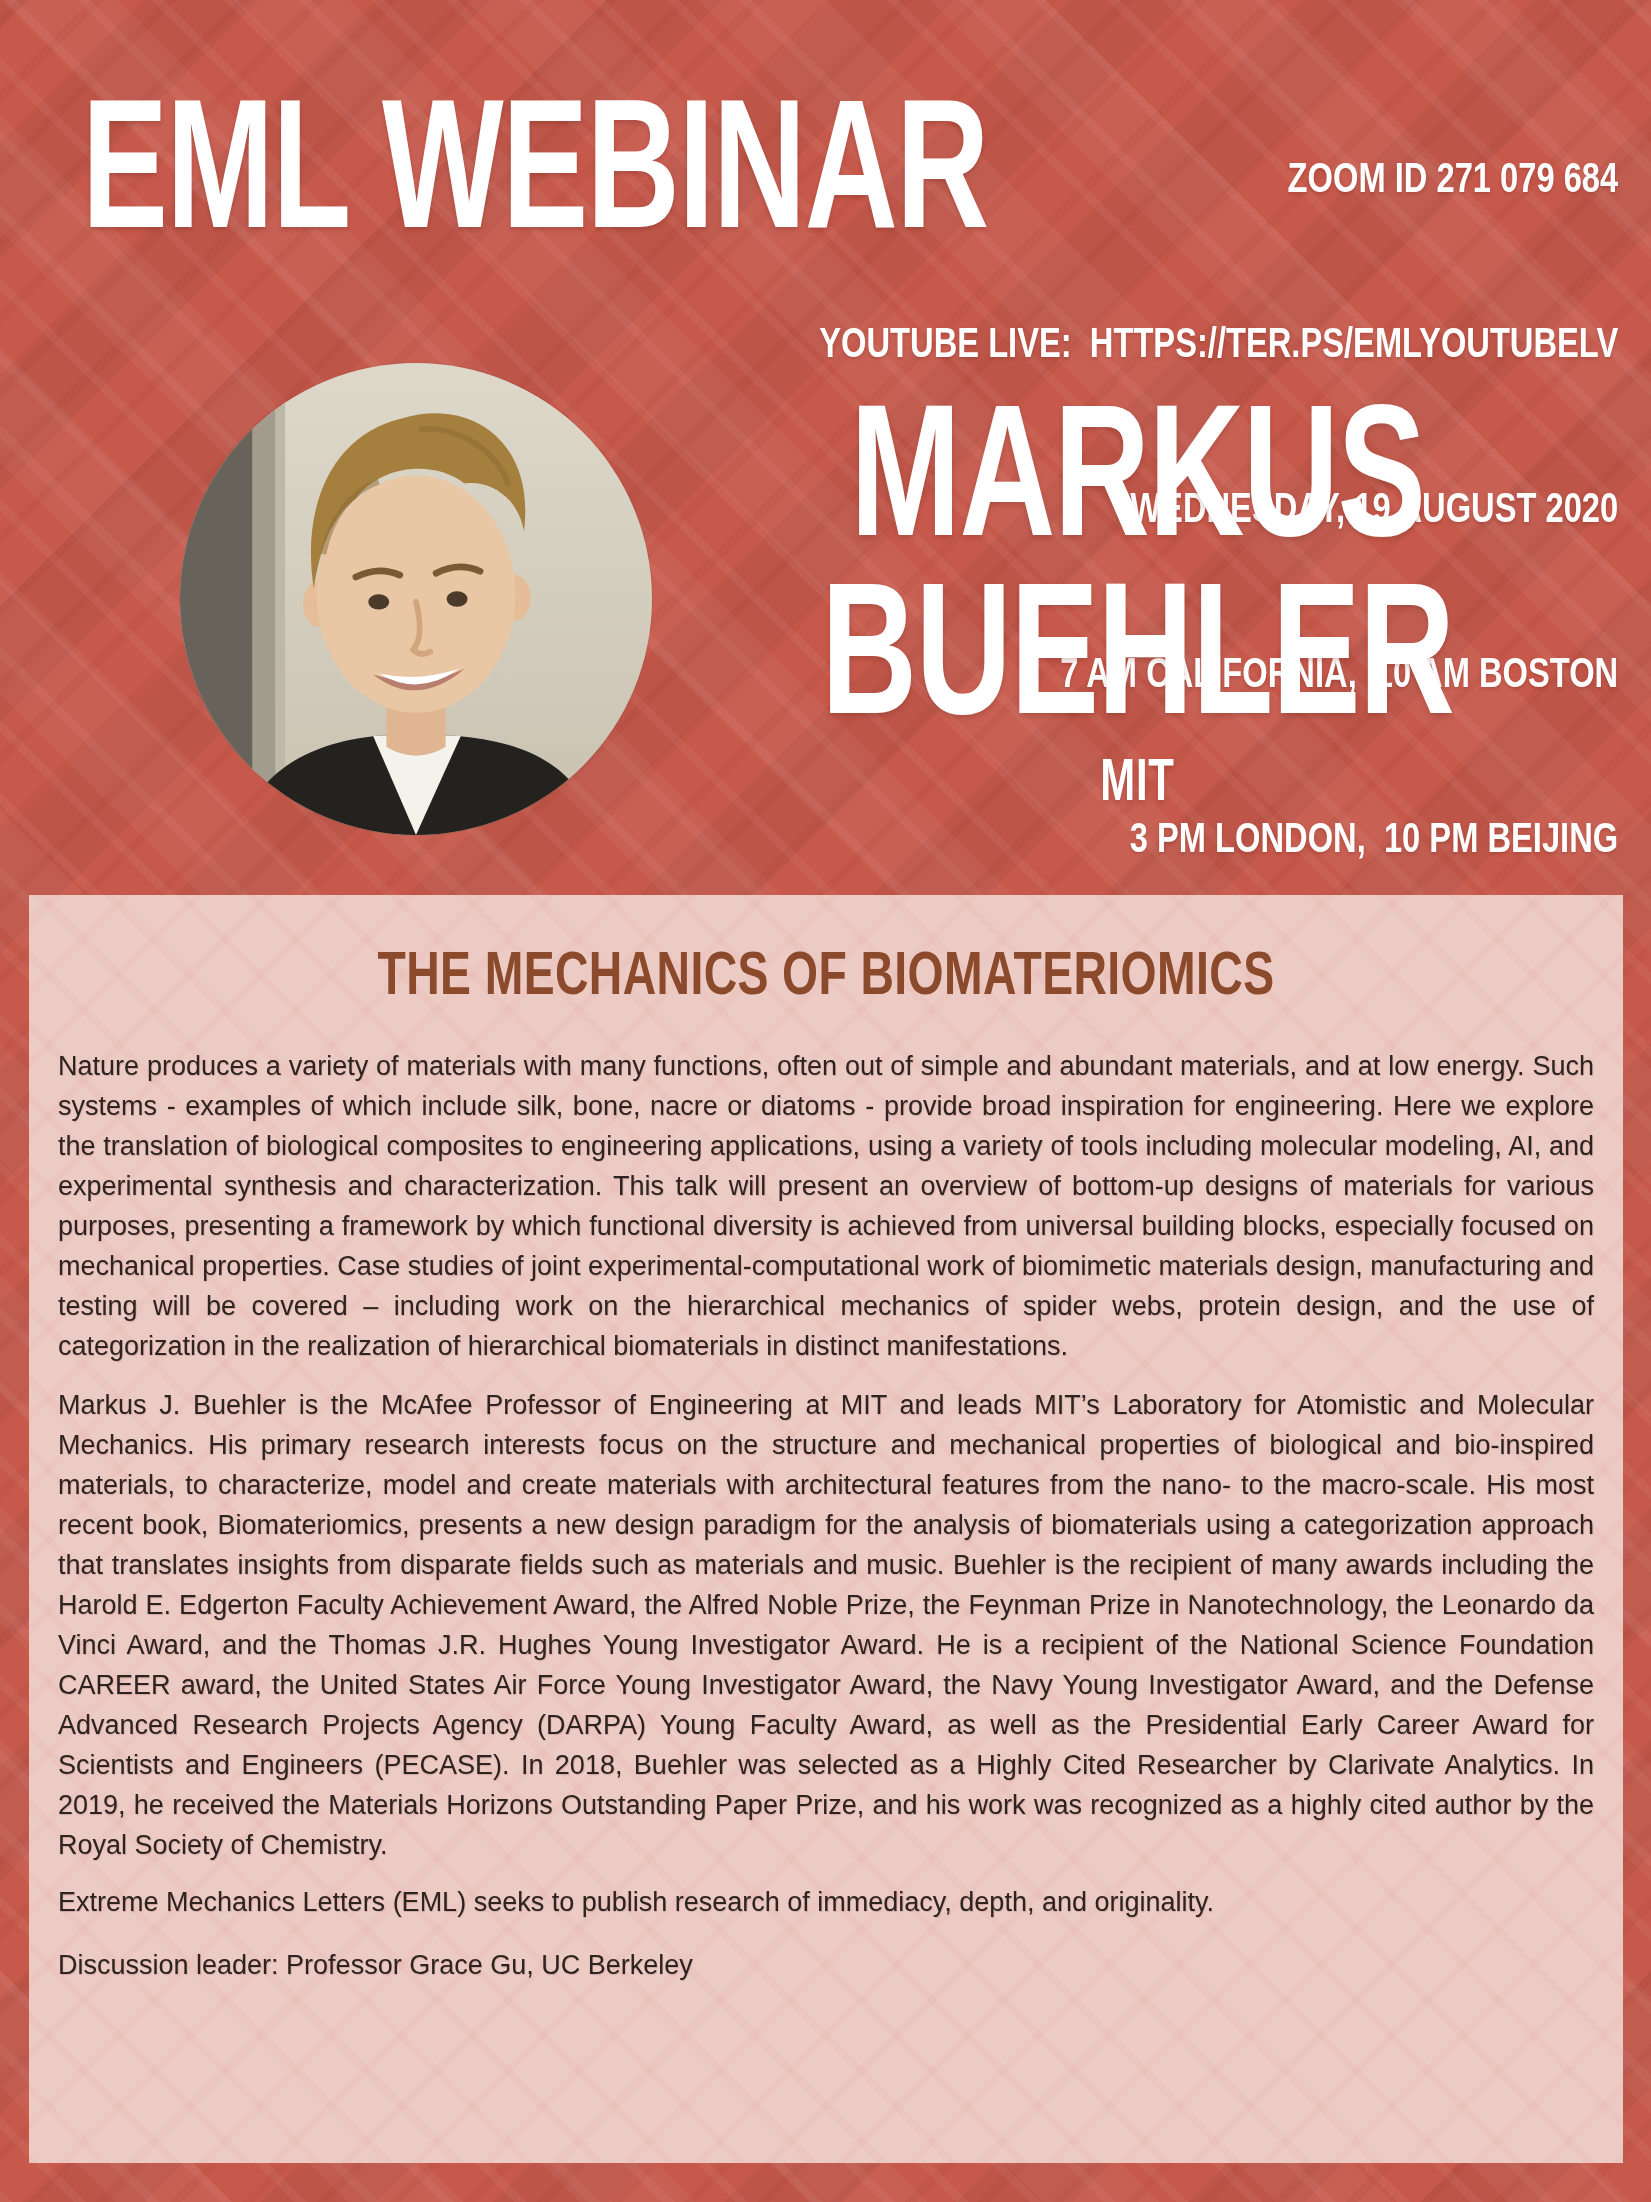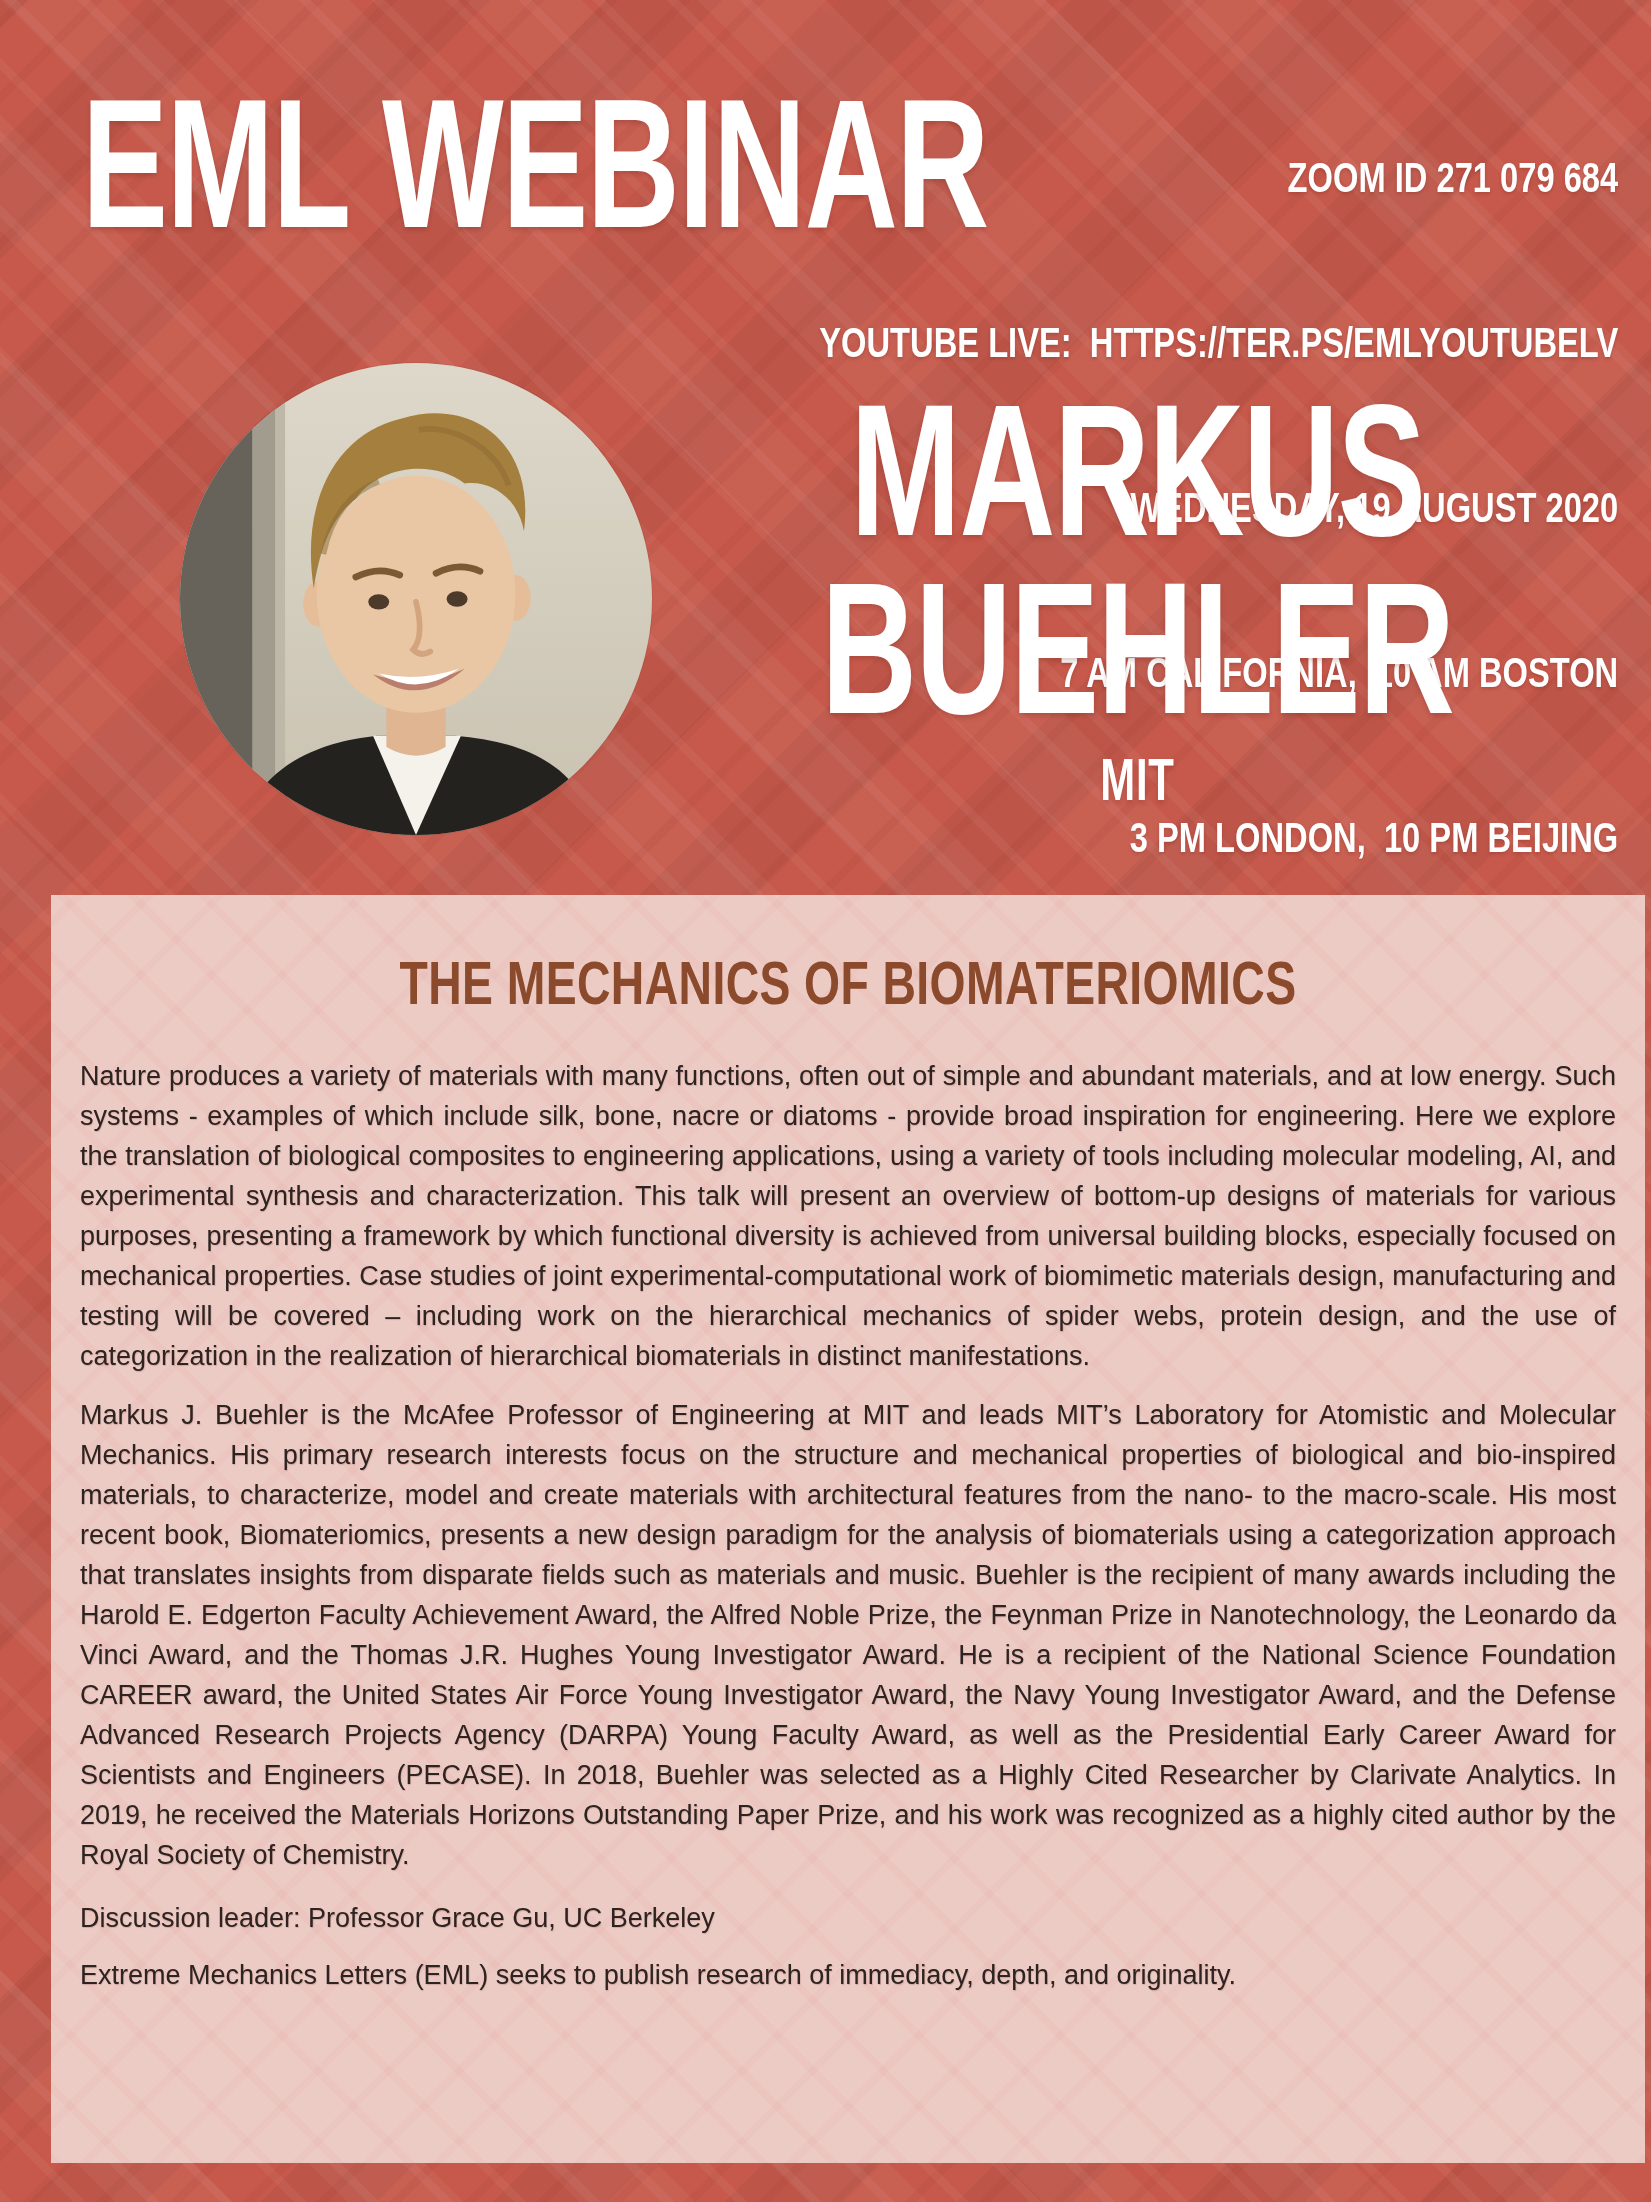--- a/index.html
+++ b/index.html
@@ -52,26 +52,25 @@
   }
   .speaker-affiliation{
     display:block; margin-top:13.4px;
     font-weight:bold; font-size:59px; line-height:59px;
     letter-spacing:1px;
   }
 
   .panel{
     position:absolute; left:29px; top:895px;
     width:1594px; height:1268px;
-    padding:14px 29px;
+    padding:4px 29px;
     background-color:#edcbc5;
     background-image:
       repeating-linear-gradient(45deg,  rgba(198,89,76,0.05) 0 7.6px, transparent 7.6px 50px),
       repeating-linear-gradient(-45deg, rgba(198,89,76,0.04) 0 7.6px, transparent 7.6px 50px);
-    margin-left: 22px;
   }
 
   .talk-title{
     margin-top:44px; text-align:center;
     color:#8a4a2b; font-weight:bold;
     font-size:61px; line-height:61px; letter-spacing:0.5px;
     transform:scaleX(0.76); transform-origin:50% 0;
     white-space:nowrap;
   }
 
@@ -136,17 +135,17 @@
   <span class="speaker-affiliation">MIT</span>
 </div>
 
 <div class="panel">
   <div class="talk-title">THE MECHANICS OF BIOMATERIOMICS</div>
 
   <p class="body-text abstract">Nature produces a variety of materials with many functions, often out of simple and abundant materials, and at low energy. Such systems - examples of which include silk, bone, nacre or diatoms - provide broad inspiration for engineering. Here we explore the translation of biological composites to engineering applications, using a variety of tools including molecular modeling, AI, and experimental synthesis and characterization.  This talk will present an overview of bottom-up designs of materials for various purposes, presenting a framework by which functional diversity is achieved from universal building blocks, especially focused on mechanical properties. Case studies of joint experimental-computational work of biomimetic materials design, manufacturing and testing will be covered – including work on the hierarchical mechanics of spider webs, protein design, and the use of categorization in the realization of hierarchical biomaterials in distinct manifestations.</p>
 
   <p class="body-text bio"><span class="bio-lead">Markus J. Buehler</span><span> is the McAfee Professor of Engineering at MIT and leads MIT’s Laboratory for Atomistic and Molecular Mechanics. His primary research interests focus on the structure and mechanical properties of biological and bio-inspired materials, to characterize, model and create materials with architectural features from the nano- to the macro-scale. His most recent book, Biomateriomics, presents a new design paradigm for the analysis of biomaterials using a categorization approach that translates insights from disparate fields such as materials and music. Buehler is the recipient of many awards including the Harold E. Edgerton Faculty Achievement Award, the Alfred Noble Prize, the Feynman Prize in Nanotechnology, the Leonardo da Vinci Award, and the Thomas J.R. Hughes Young Investigator Award. He is a recipient of the National Science Foundation CAREER award, the United States Air Force Young Investigator Award, the Navy Young Investigator Award, and the Defense Advanced Research Projects Agency (DARPA) Young Faculty Award, as well as the Presidential Early Career Award for Scientists and Engineers (PECASE). In 2018, Buehler was selected as a Highly Cited Researcher by Clarivate Analytics. In 2019, he received the Materials Horizons Outstanding Paper Prize, and his work was recognized as a highly cited author by the Royal Society of Chemistry.</span></p>
 
+  <p class="body-text oneline last">Extreme Mechanics Letters (EML) seeks to publish research of immediacy, depth, and originality.</p>
+
   <p class="body-text oneline">Discussion leader: Professor Grace Gu, UC Berkeley</p>
-
-  <p class="body-text oneline last">Extreme Mechanics Letters (EML) seeks to publish research of immediacy, depth, and originality.</p>
 </div>
 
 
 </body></html>

